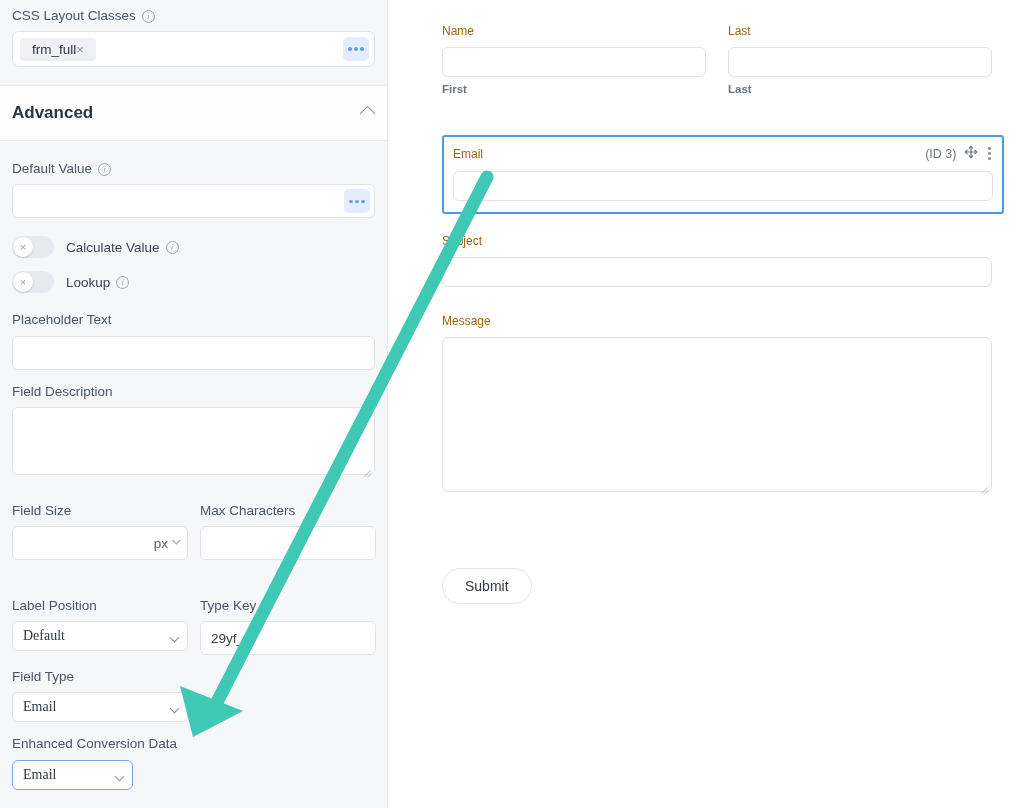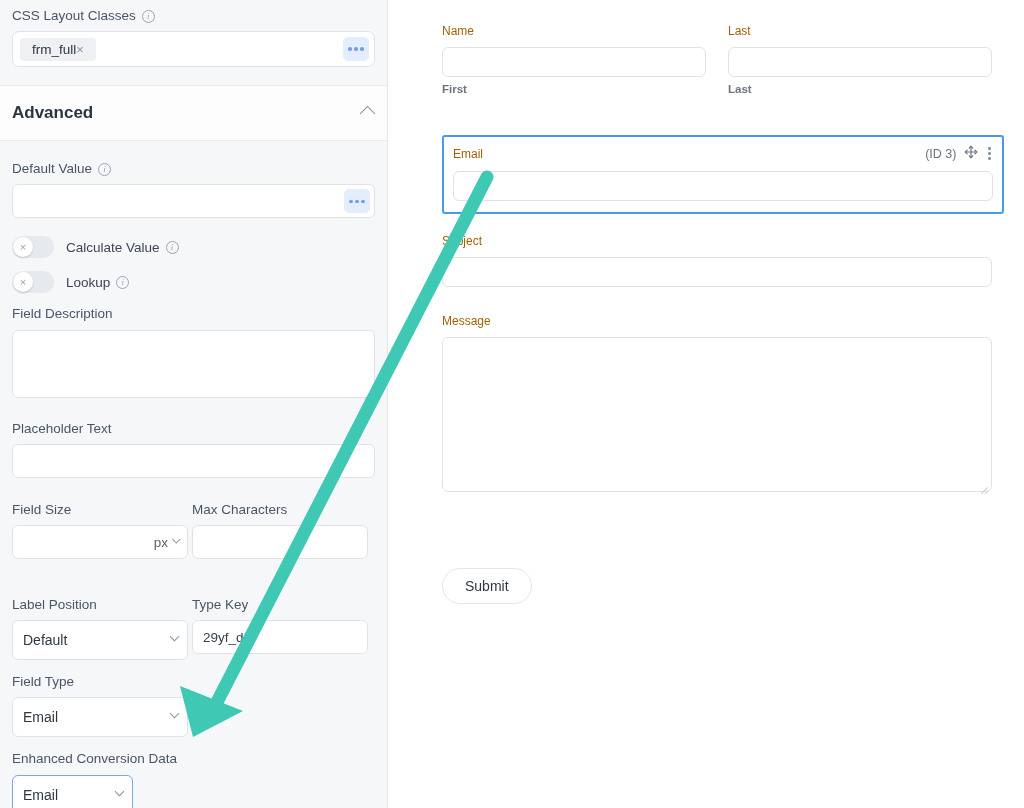--- a/index.html
+++ b/index.html
@@ -203,39 +203,40 @@
     background: #c3c9d2;
     height: 1px;
   }
   .resize-grip:before { width: 9px; right: 0; bottom: 2px; transform: rotate(-45deg); }
   .resize-grip:after  { width: 5px; right: 0; bottom: 0px; transform: rotate(-45deg); }
 
   
   .grid2 {
     display: grid;
     grid-template-columns: 176px 176px;
-    column-gap: 4px;
+    column-gap: 12px;
     margin-top: 24px;
   }
   .fg { margin-bottom: 14px; }
 
   
   .select {
     position: relative;
     width: 100%;
-    height: 40px;
+    height: 30px;
     background: #fff;
     border: 1px solid #dfe3e9;
     border-radius: 6px;
     display: flex;
     align-items: center;
     padding: 0 26px 0 10px;
     font-size: 14px;
     color: #2f3742;
     cursor: pointer;
+    font-family: Liberation Serif, serif;
   }
   .select .sc {
     position: absolute;
     right: 9px; top: 12px;
     width: 7px; height: 7px;
     border-left: 1.5px solid #8a93a2;
     border-bottom: 1.5px solid #8a93a2;
     transform: rotate(-45deg);
   }
   .select.focused { border-color: #7aa7ea; }
@@ -434,35 +435,35 @@
       <div class="toggle-row">
         <div class="toggle">
           <span class="knob">×</span>
         </div>
         <span class="toggle-label">
           <span>Lookup</span>
           <span class="info-icon">i</span>
         </span>
       </div>
 
+      <div class="fg" style="margin-top:19px;">
+        <div class="field-label">
+          <span>Placeholder Text</span>
+        </div>
+        <input class="inp" value="" style="">
+      </div>
+
       <div class="fg">
         <div class="field-label">
           <span>Field Description</span>
         </div>
         <div class="ta-wrap">
           <textarea class="inp" style=""></textarea>
           <span class="resize-grip"></span>
         </div>
-      </div>
-
-      <div class="fg" style="margin-top:19px;">
-        <div class="field-label">
-          <span>Placeholder Text</span>
-        </div>
-        <input class="inp" value="" style="">
       </div>
 
       <div class="grid2">
         <div class="fg">
           <div class="field-label">
             <span>Field Size</span>
           </div>
           <div class="inp-wrap">
             <input class="inp" style="padding-right: 48px;" value="">
             <span class="px-suffix">

